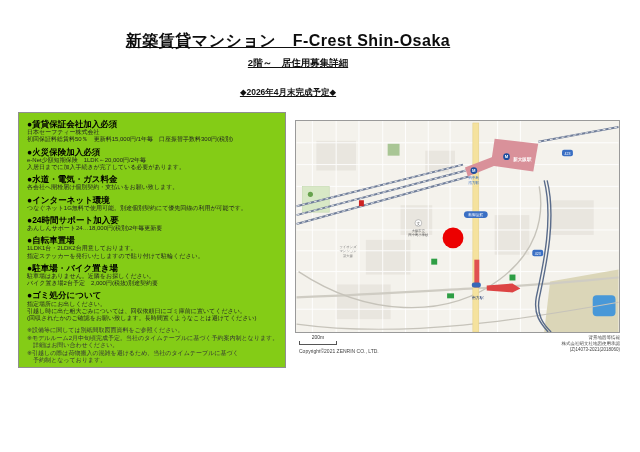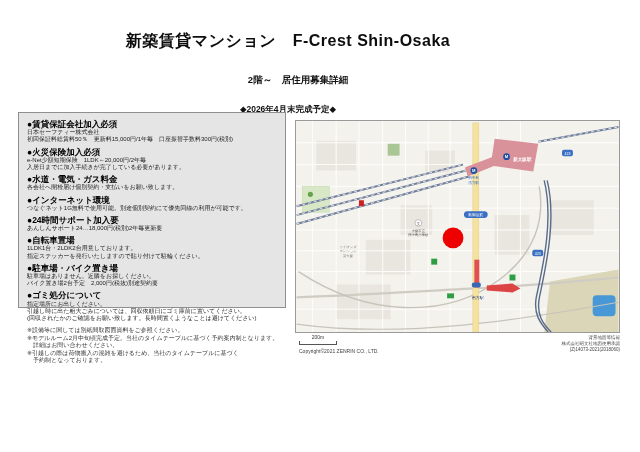--- a/index.html
+++ b/index.html
@@ -1,29 +1,29 @@
 <!DOCTYPE html>
 <html><head>
 <meta charset="utf-8">
 <style>
   html,body{margin:0;padding:0;}
   body{
     width:640px;height:452px;position:relative;background:#ffffff;
     font-family:"Liberation Sans","DejaVu Sans",sans-serif;color:#111;
     overflow:hidden;
   }
-  .header{position:absolute;top:31px;left:0;width:576px;text-align:center;}
+  .header{position:absolute;top:31px;left:0;width:576px;text-align:center;text-decoration:underline;}
   .title{font-size:16px;font-weight:bold;letter-spacing:.5px;color:#0d0d0d;}
-  .subtitle{font-size:9.5px;font-weight:bold;margin-top:22px;padding-left:20px;}
+  .subtitle{font-size:9.5px;font-weight:bold;margin-top:5px;padding-left:20px;}
   .completion{font-size:8.5px;font-weight:bold;margin-top:17px;}
 
   .info-box{
-    position:absolute;left:18px;top:112px;width:268px;height:196px;
+    position:absolute;left:18px;top:112px;width:268px;height:256px;
     border:1px solid #8f8f8f;box-sizing:border-box;padding:6px 8px 4px 8px;
-    background:#e5e5e5;
+    background:#84cc16;
   }
   .section{margin-bottom:3px;}
   .sec-heading{font-size:8.5px;font-weight:bold;line-height:1.2;color:#000;white-space:nowrap;}
   .sec-line{font-size:6px;line-height:1.2;color:#222;white-space:nowrap;}
   .notes{margin-top:5px;}
   .note-line{font-size:6px;line-height:1.25;color:#333;white-space:nowrap;}
 
   .map-wrap{
     position:absolute;left:295px;top:120px;width:325px;height:213px;
     border:1px solid #9a9a9a;box-sizing:border-box;background:#f4f2ec;

